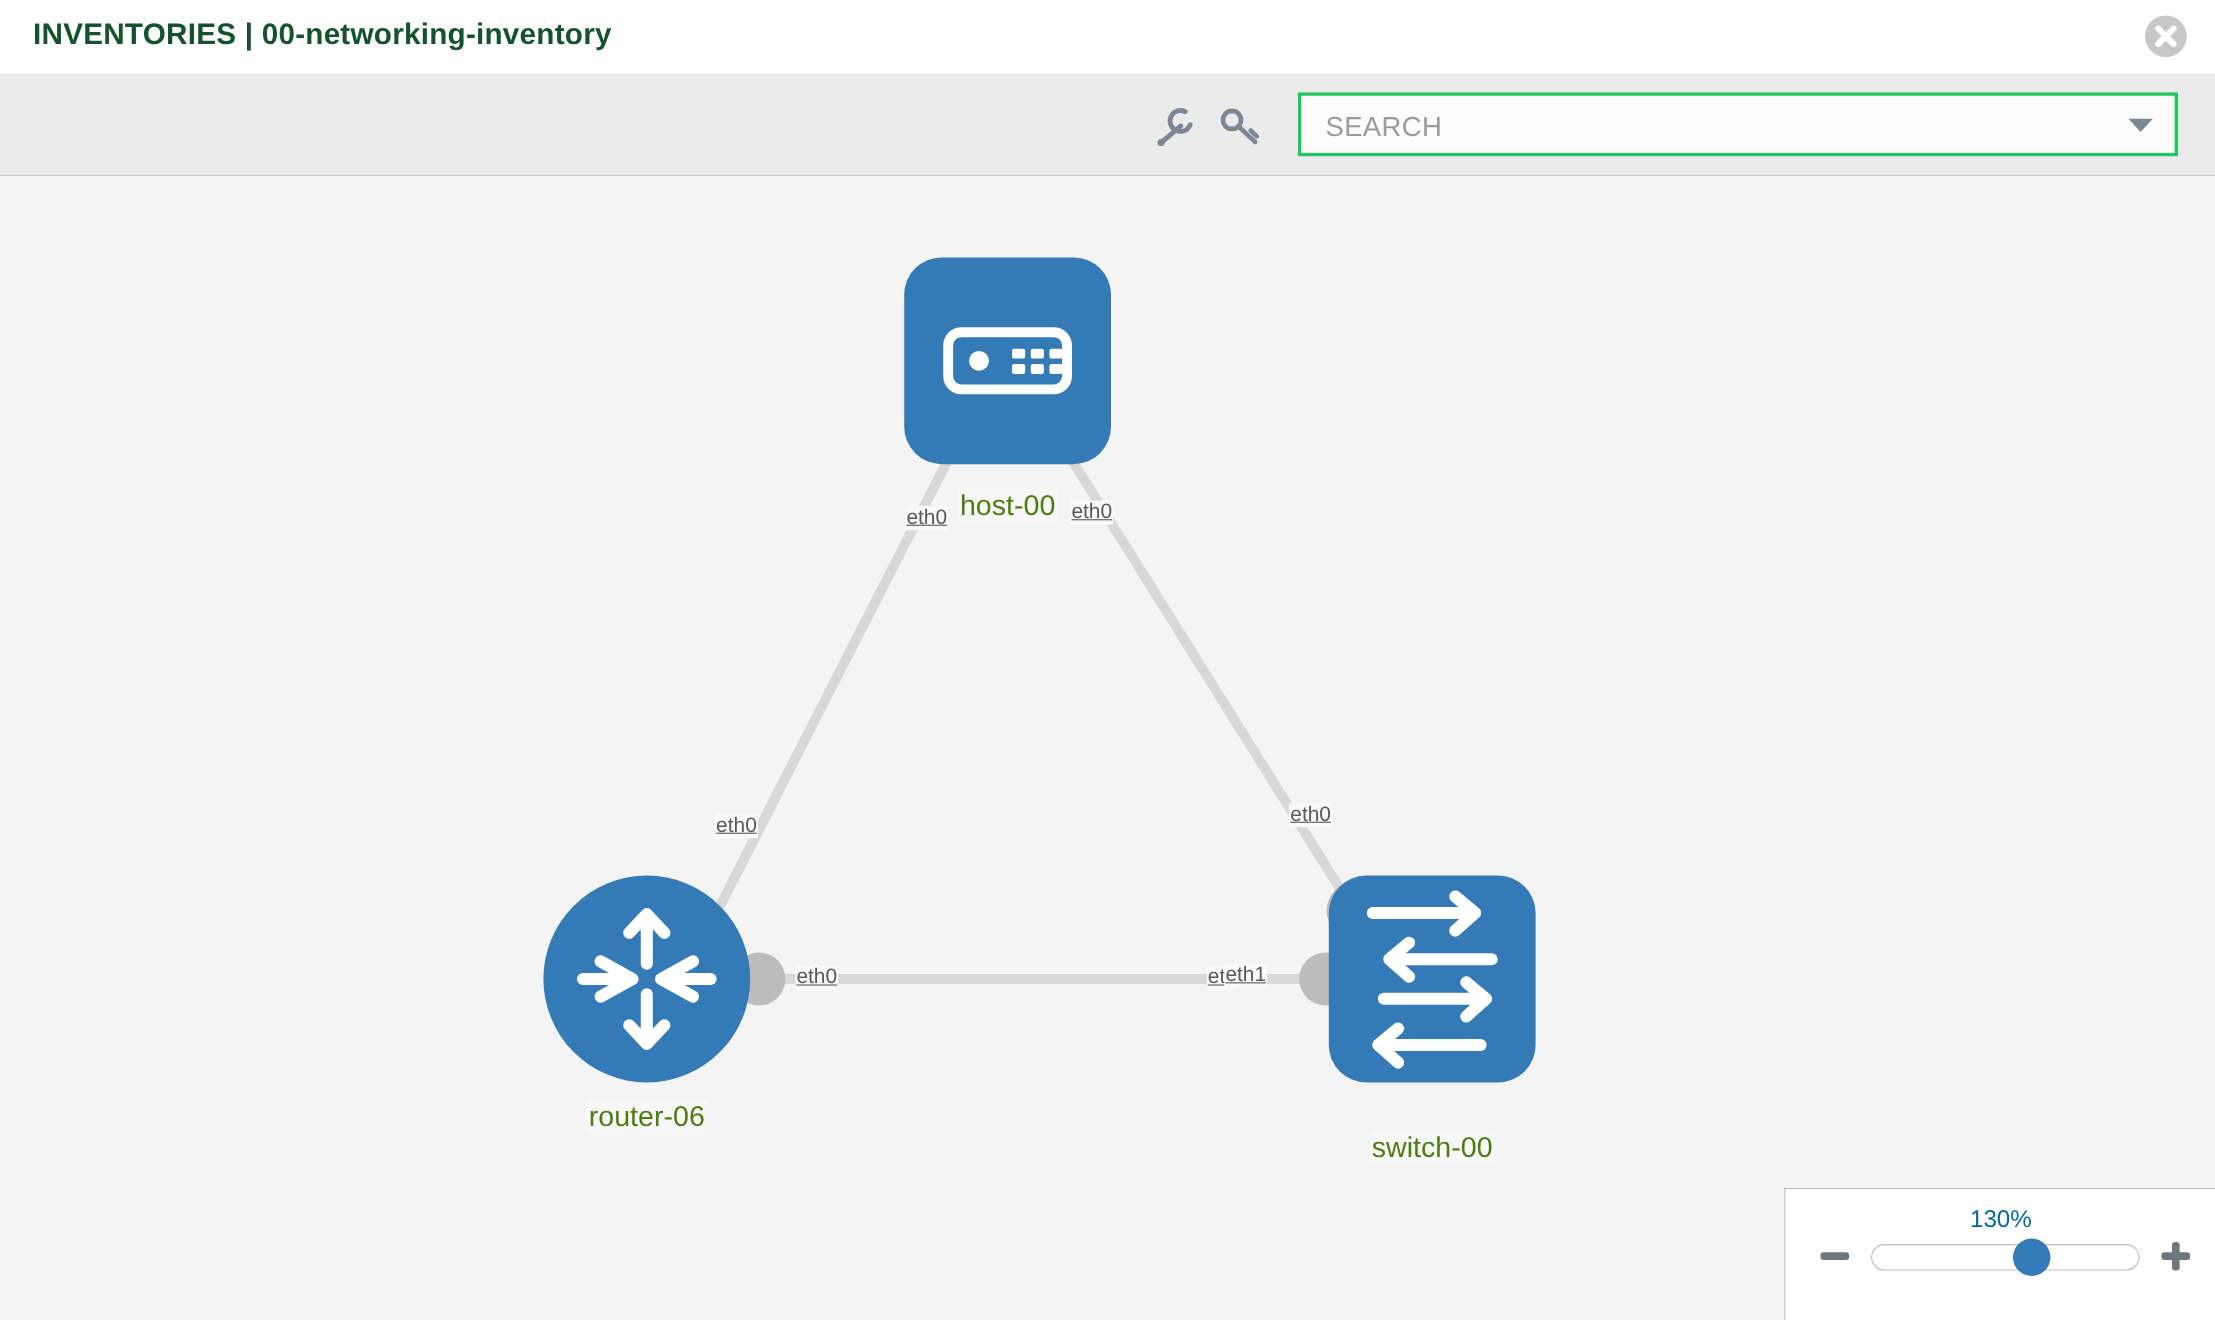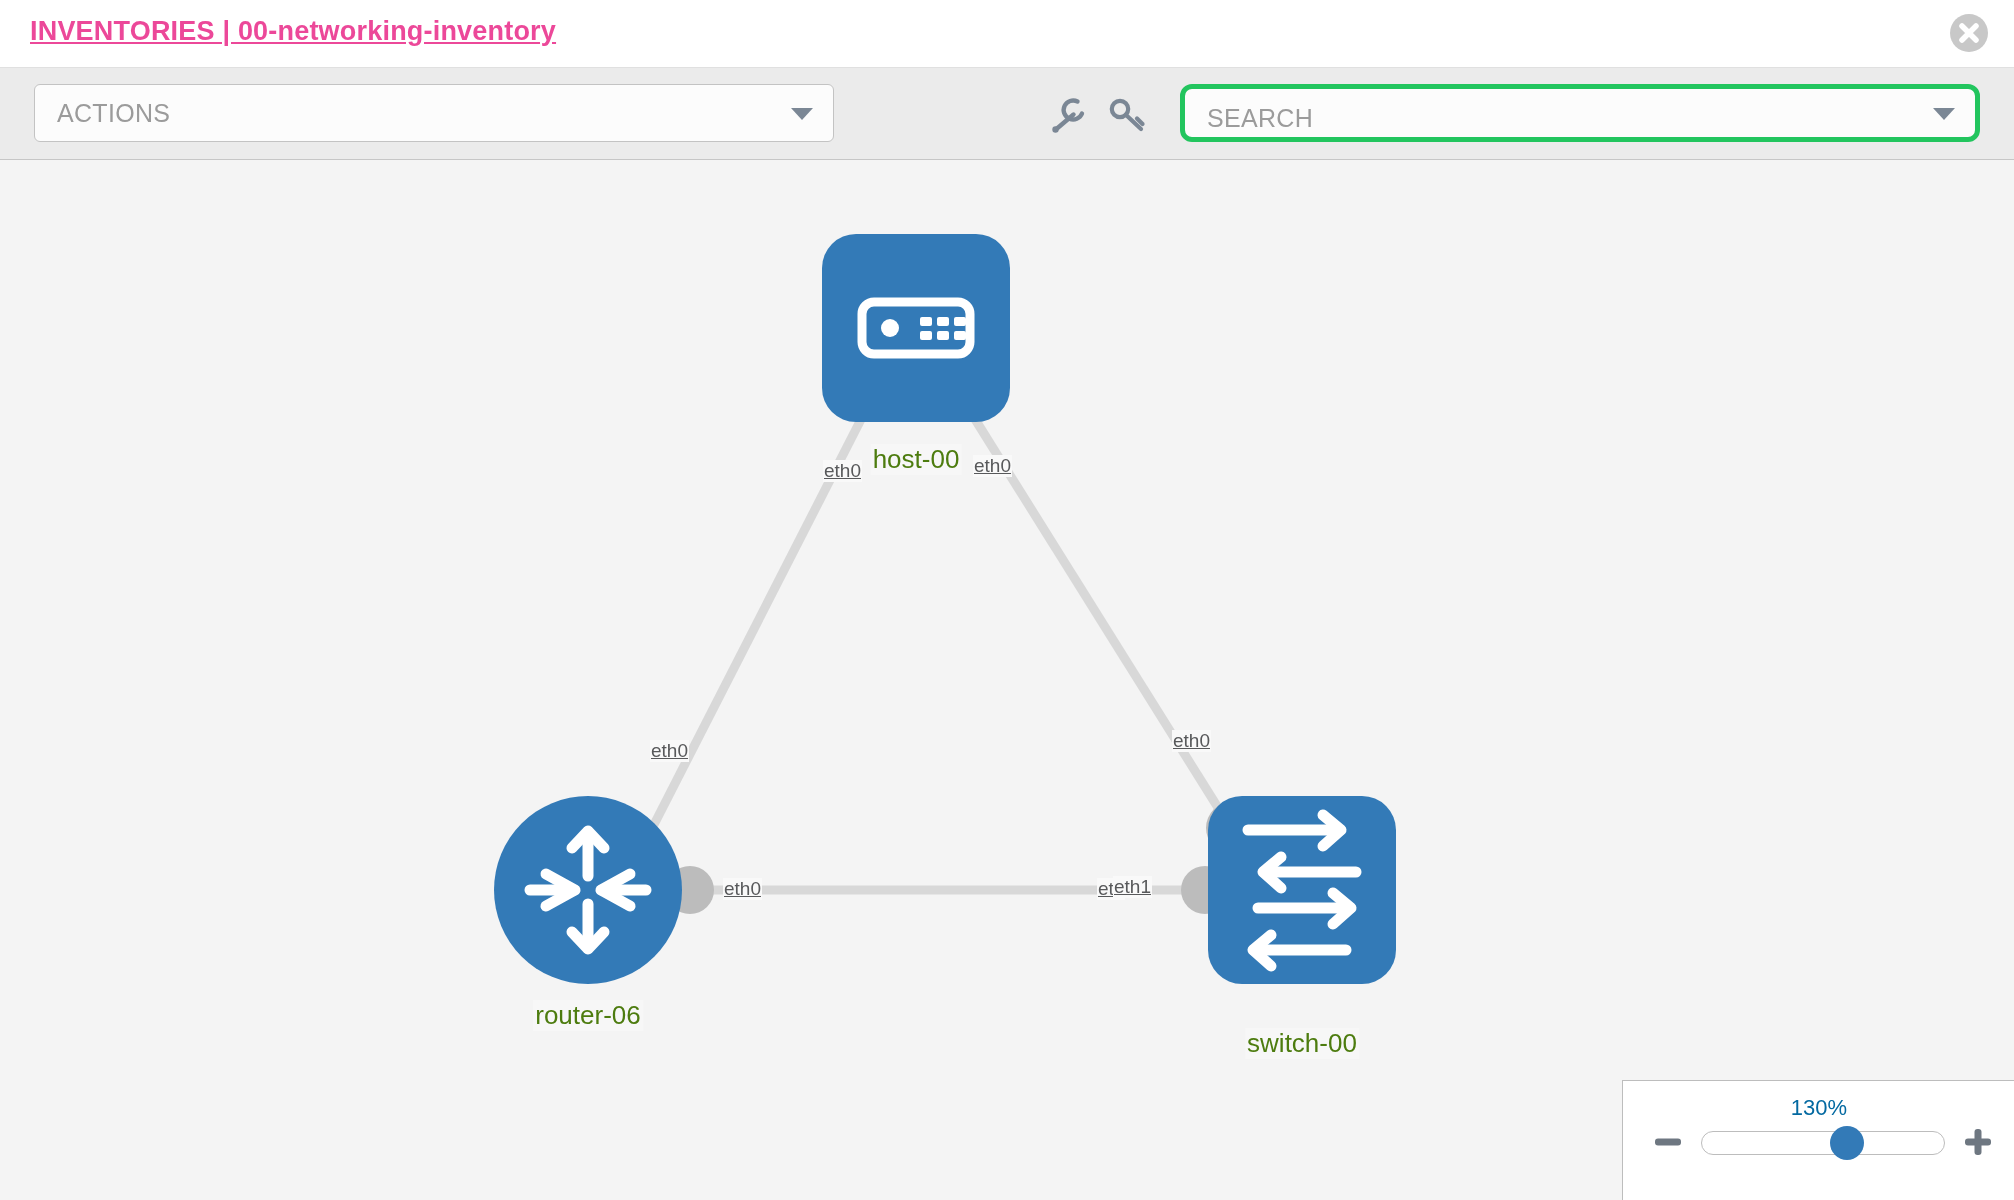--- a/index.html
+++ b/index.html
@@ -29,24 +29,23 @@
     background: #ffffff;
     border-bottom: 1px solid #e0e0e0;
     box-sizing: border-box;
   }
   .page-title {
     position: absolute;
     left: 30px;
     top: 16px;
     font-size: 27px;
     font-weight: bold;
-    color: #ec4899;
+    color: #14532d;
     letter-spacing: 0.2px;
     white-space: nowrap;
-    text-decoration: underline;
   }
   .close-button {
     position: absolute;
     right: 26px;
     top: 14px;
     width: 38px;
     height: 38px;
     border-radius: 50%;
     background: #c8c8c8;
     cursor: pointer;
@@ -106,22 +105,22 @@
   .tool-icon.key    { left: 1106px; }
   .tool-icon svg { display: block; }
 
   .search-field {
     position: absolute;
     left: 1180px;
     top: 84px;
     width: 800px;
     height: 58px;
     background: #fcfcfc;
-    border: 5px solid #22c55e;
-    border-radius: 12px;
+    border: 3px solid #22c55e;
+    border-radius: 0;
     box-sizing: border-box;
   }
   .search-field input {
     position: absolute;
     left: 20px;
     top: 0;
     width: 700px;
     height: 56px;
     border: none;
     outline: none;
@@ -233,24 +232,20 @@
     <div class="page-title">INVENTORIES | 00-networking-inventory</div>
     <div class="close-button">
       <svg width="38" height="38" viewBox="0 0 38 38">
         <path d="M12 12 L26 26 M26 12 L12 26" stroke="#ffffff" stroke-width="5.5" stroke-linecap="round"></path>
       </svg>
     </div>
   </div>
 
   <div class="toolbar"></div>
 
-  <div class="actions-select">
-    <span class="label">ACTIONS</span>
-    <span class="caret"></span>
-  </div>
 
   <div class="tool-icon wrench">
     <svg width="44" height="40" viewBox="0 0 44 40">
       <g fill="none" stroke="#7b8795" stroke-width="4.4" stroke-linecap="round" stroke-linejoin="round">
         <path d="M31.5 6.5 a9.5 9.5 0 1 0 4.5 12 L36 18.5"></path>
         <path d="M27.5 19.5 L11 33.5"></path>
       </g>
       <circle cx="9.5" cy="34.5" r="3.2" fill="#7b8795"></circle>
     </svg>
   </div>

